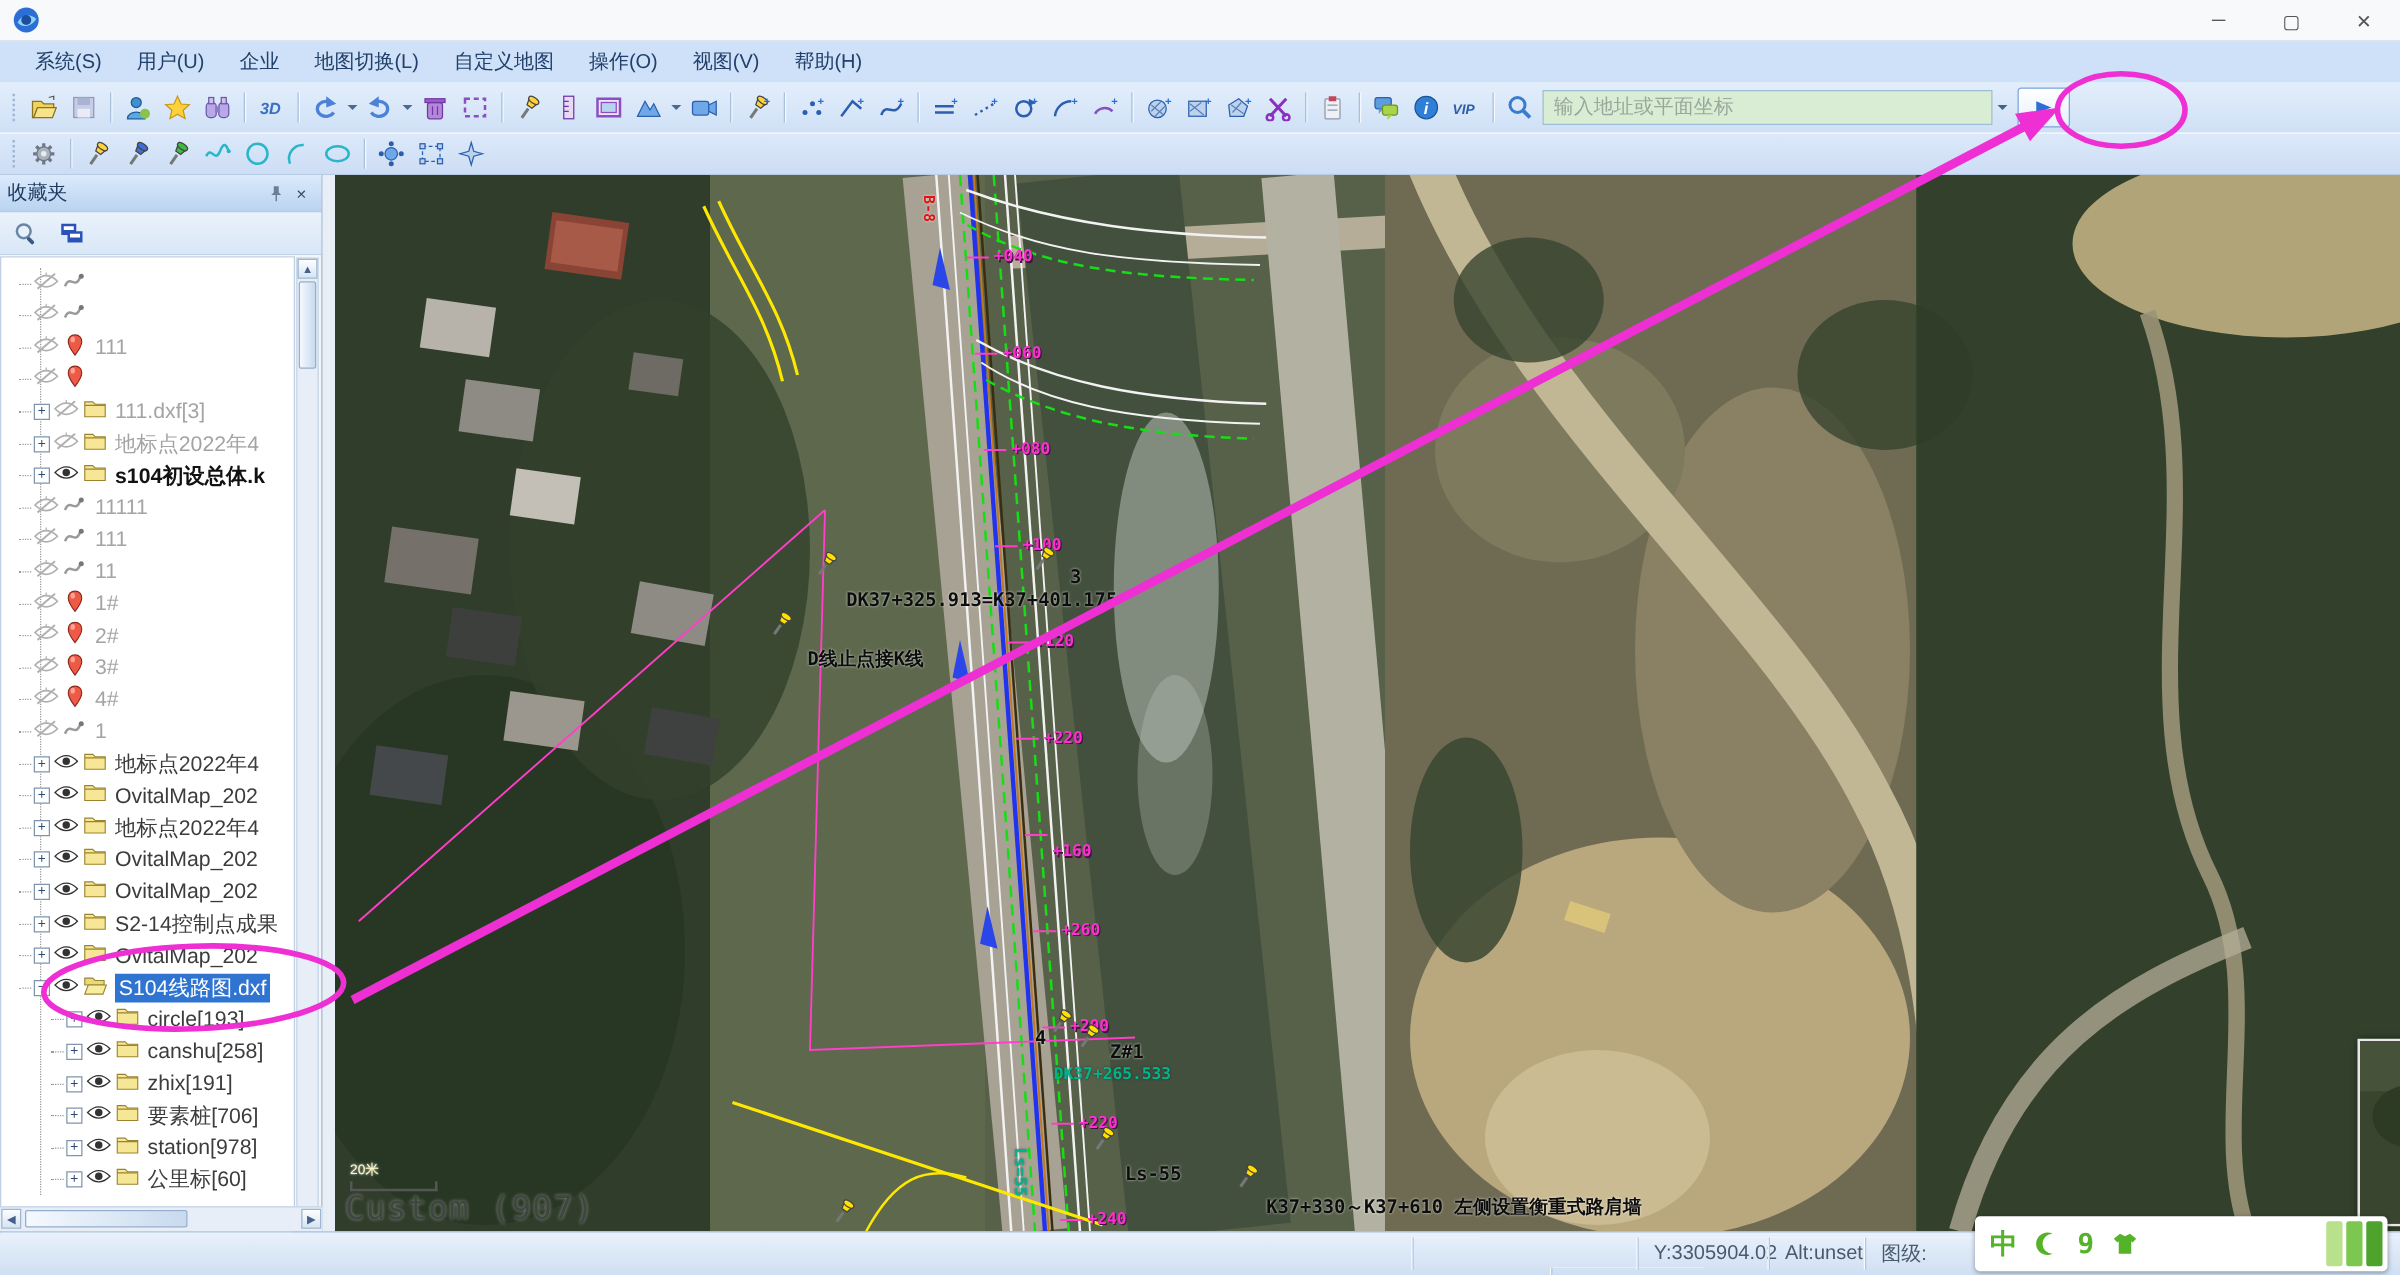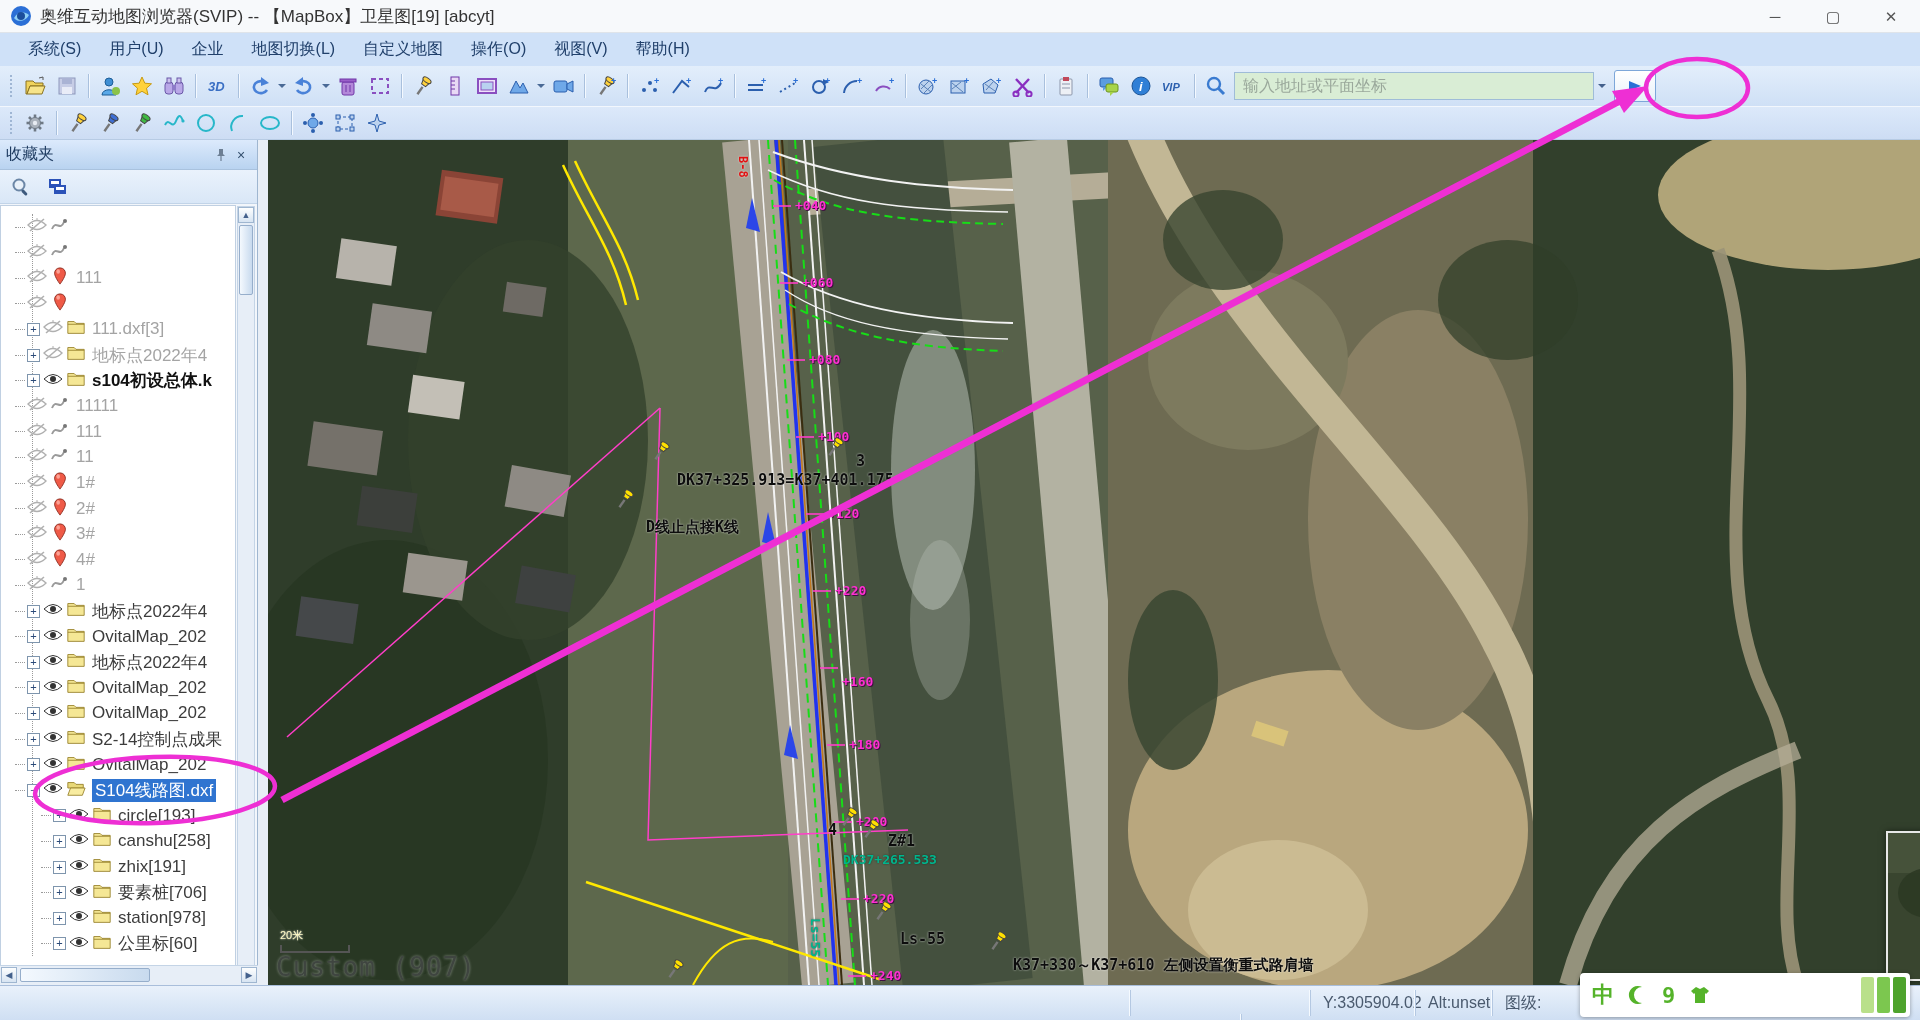--- a/index.html
+++ b/index.html
@@ -121,21 +121,20 @@
 <body>
 
 <div id="app">
 
   <header id="titlebar">
     <svg id="app-logo" viewBox="0 0 22 22">
       <circle cx="11" cy="11" r="10" fill="#2b6fd6"></circle>
         <path d="M4 13 C8 6 14 6 19 10 C16 16 8 18 4 13 Z" fill="#8fd0f5"></path>
         <circle cx="11" cy="11" r="4" fill="#1b4e9b"></circle>
     </svg>
-    <span id="title-text">奥维互动地图浏览器(SVIP) -- 【MapBox】卫星图[19] [abcyt]</span>
     <div id="win-controls">
       <div class="win-btn">─</div>
       <div class="win-btn">▢</div>
       <div class="win-btn">✕</div>
     </div>
   </header>
 
   <nav id="menubar">
       <div class="menu-item">系统(S)</div>
       <div class="menu-item">用户(U)</div>
@@ -996,21 +995,21 @@
         <line x1="580" y1="836" x2="598" y2="836" stroke="#ff3ec9" stroke-width="1.6"></line>
 </svg>
     <div id="map-annos">
         <div class="station-label" style="left: 527px; top: 58px;">+040</div>
         <div class="station-label" style="left: 534px; top: 135px;">+060</div>
         <div class="station-label" style="left: 541px; top: 212px;">+080</div>
         <div class="station-label" style="left: 550px; top: 289px;">+100</div>
         <div class="station-label" style="left: 560px; top: 366px;">+120</div>
         <div class="station-label" style="left: 567px; top: 443px;">+220</div>
         <div class="station-label" style="left: 574px; top: 520px; margin-top: 14px;">+160</div>
-        <div class="station-label" style="left: 581px; top: 597px;">+180</div>
+        <div class="station-label" style="left: 581px; top: 597px;">+260</div>
         <div class="station-label" style="left: 588px; top: 674px;">+200</div>
         <div class="station-label" style="left: 595px; top: 751px;">+220</div>
         <div class="station-label" style="left: 602px; top: 828px;">+240</div>
         <div class="map-label lbl-black" style="left: 409px; top: 331px;">DK37+325.913=K37+401.175</div>
         <div class="map-label lbl-black" style="left: 378px; top: 378px;">D线止点接K线</div>
         <div class="map-label lbl-black" style="left: 588px; top: 312px;">3</div>
         <div class="map-label lbl-black" style="left: 560px; top: 681px;">4</div>
         <div class="map-label lbl-black" style="left: 620px; top: 692px;">Z#1</div>
         <div class="map-label lbl-teal" style="left: 575px; top: 712px;">DK37+265.533</div>
         <div class="map-label lbl-black" style="left: 632px; top: 790px;">Ls-55</div>

